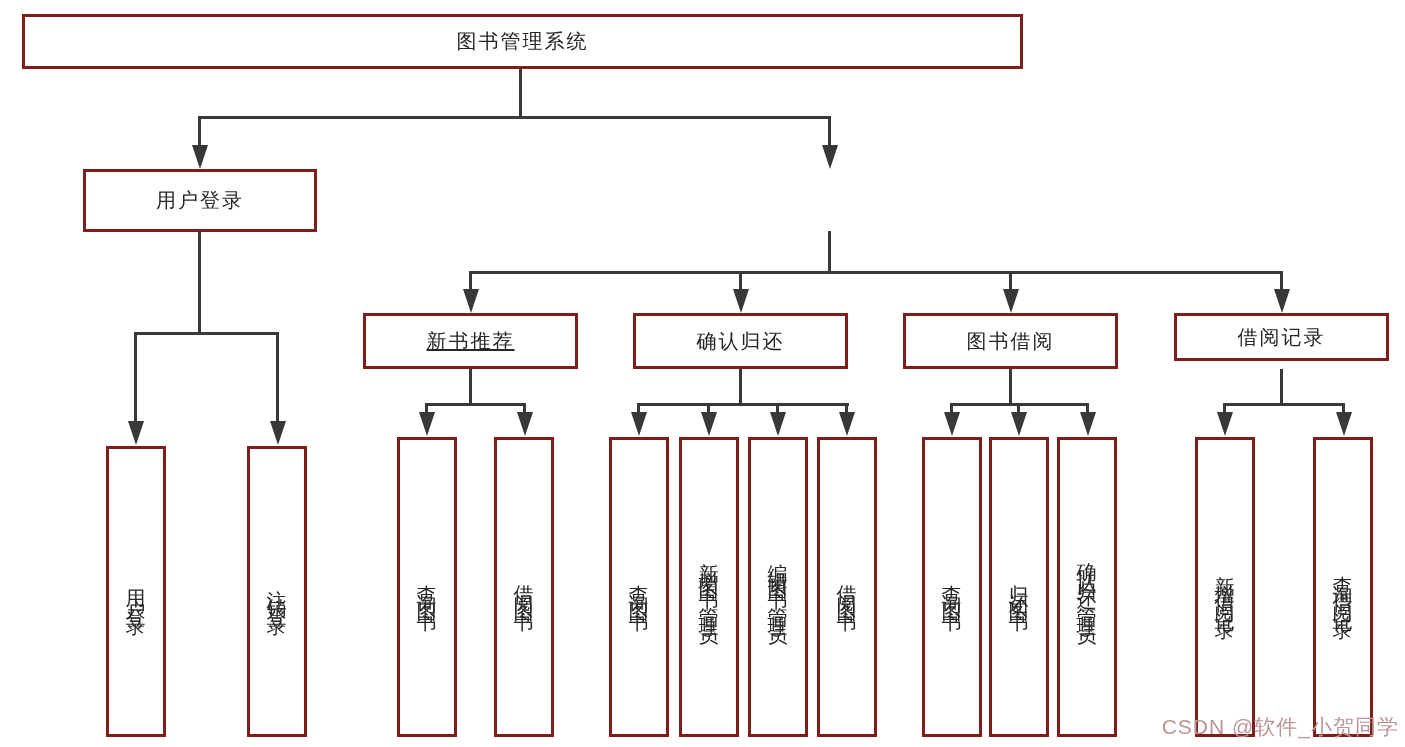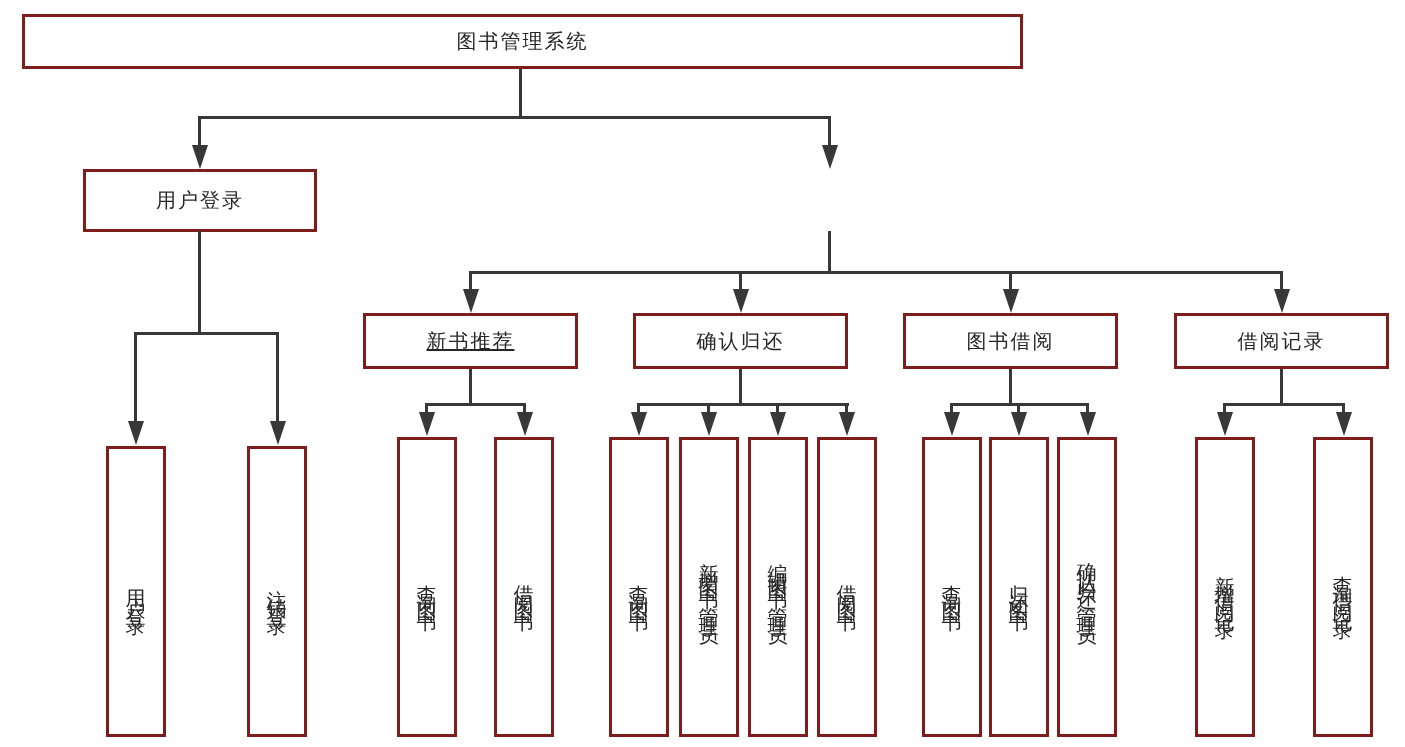--- a/index.html
+++ b/index.html
@@ -45,21 +45,21 @@
 
   <div class="node" style="left:363px;top:313px;width:215px;height:56px;text-decoration:underline;">
     <span class="lbl">新书推荐</span>
   </div>
   <div class="node" style="left:633px;top:313px;width:215px;height:56px;">
     <span class="lbl">确认归还</span>
   </div>
   <div class="node" style="left:903px;top:313px;width:215px;height:56px;">
     <span class="lbl">图书借阅</span>
   </div>
-  <div class="node" style="left:1174px;top:313px;width:215px;height:56px;">
+  <div class="node" style="left:1174px;top:313px;width:215px;height:48px;">
     <span class="lbl">借阅记录</span>
   </div>
 
   <div class="node vbox" style="left:106px;top:446px;width:60px;height:291px;">
     <span class="lbl">用户登录</span>
   </div>
   <div class="node vbox" style="left:247px;top:446px;width:60px;height:291px;">
     <span class="lbl">注销登录</span>
   </div>
 
@@ -152,14 +152,15 @@
   <div class="vl" style="left:1086px;top:403px;height:13px;"></div>
   <div class="ar" style="left:1080px;top:412px;"></div>
 
   <div class="vl" style="left:1280px;top:369px;height:37px;"></div>
   <div class="hl" style="left:1223px;top:403px;width:122px;"></div>
   <div class="vl" style="left:1223px;top:403px;height:13px;"></div>
   <div class="ar" style="left:1217px;top:412px;"></div>
   <div class="vl" style="left:1342px;top:403px;height:13px;"></div>
   <div class="ar" style="left:1336px;top:412px;"></div>
 
+  <div id="watermark">CSDN @软件_小贺同学</div>
 
 </div>
 
 </body></html>

